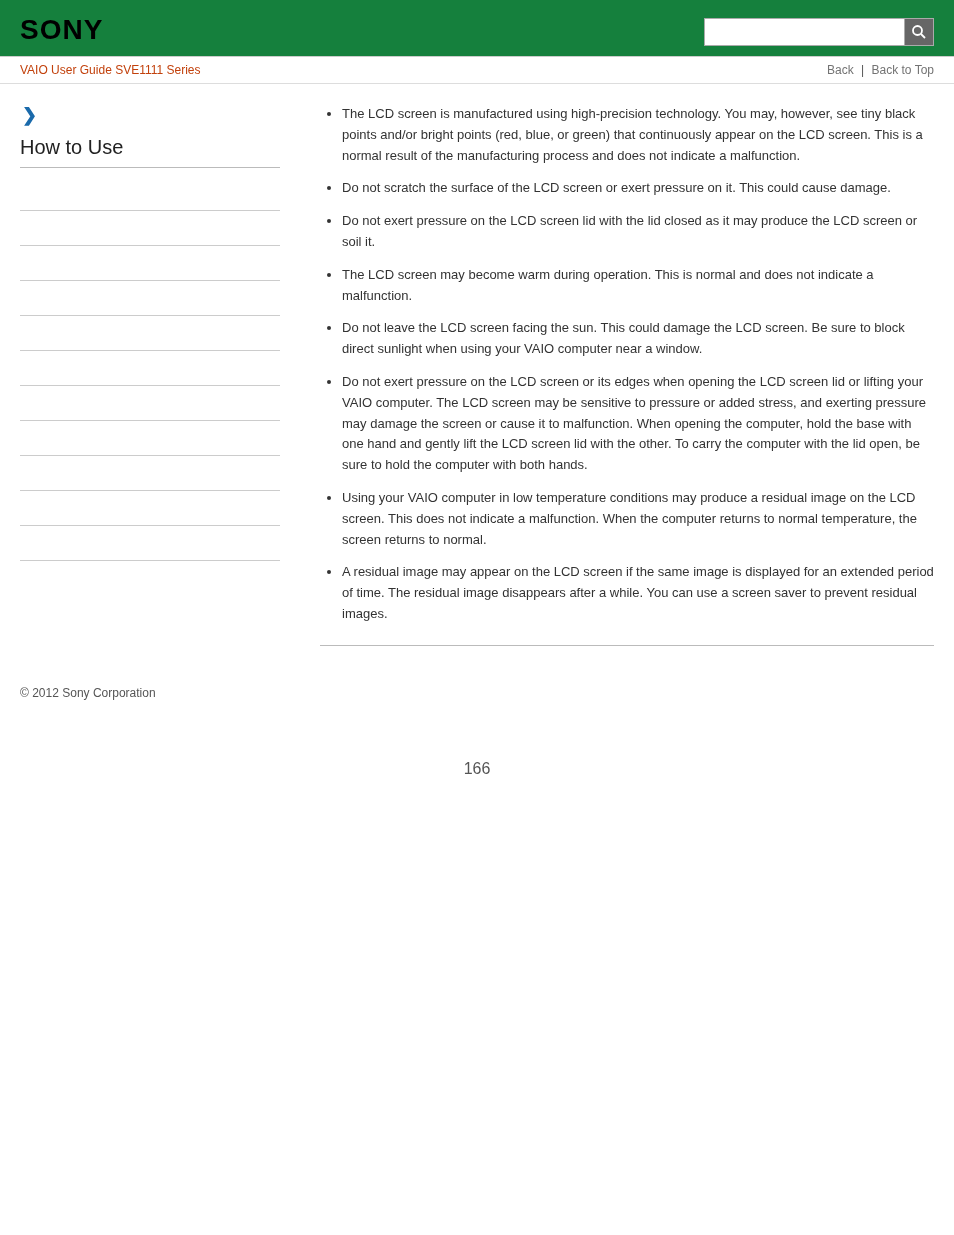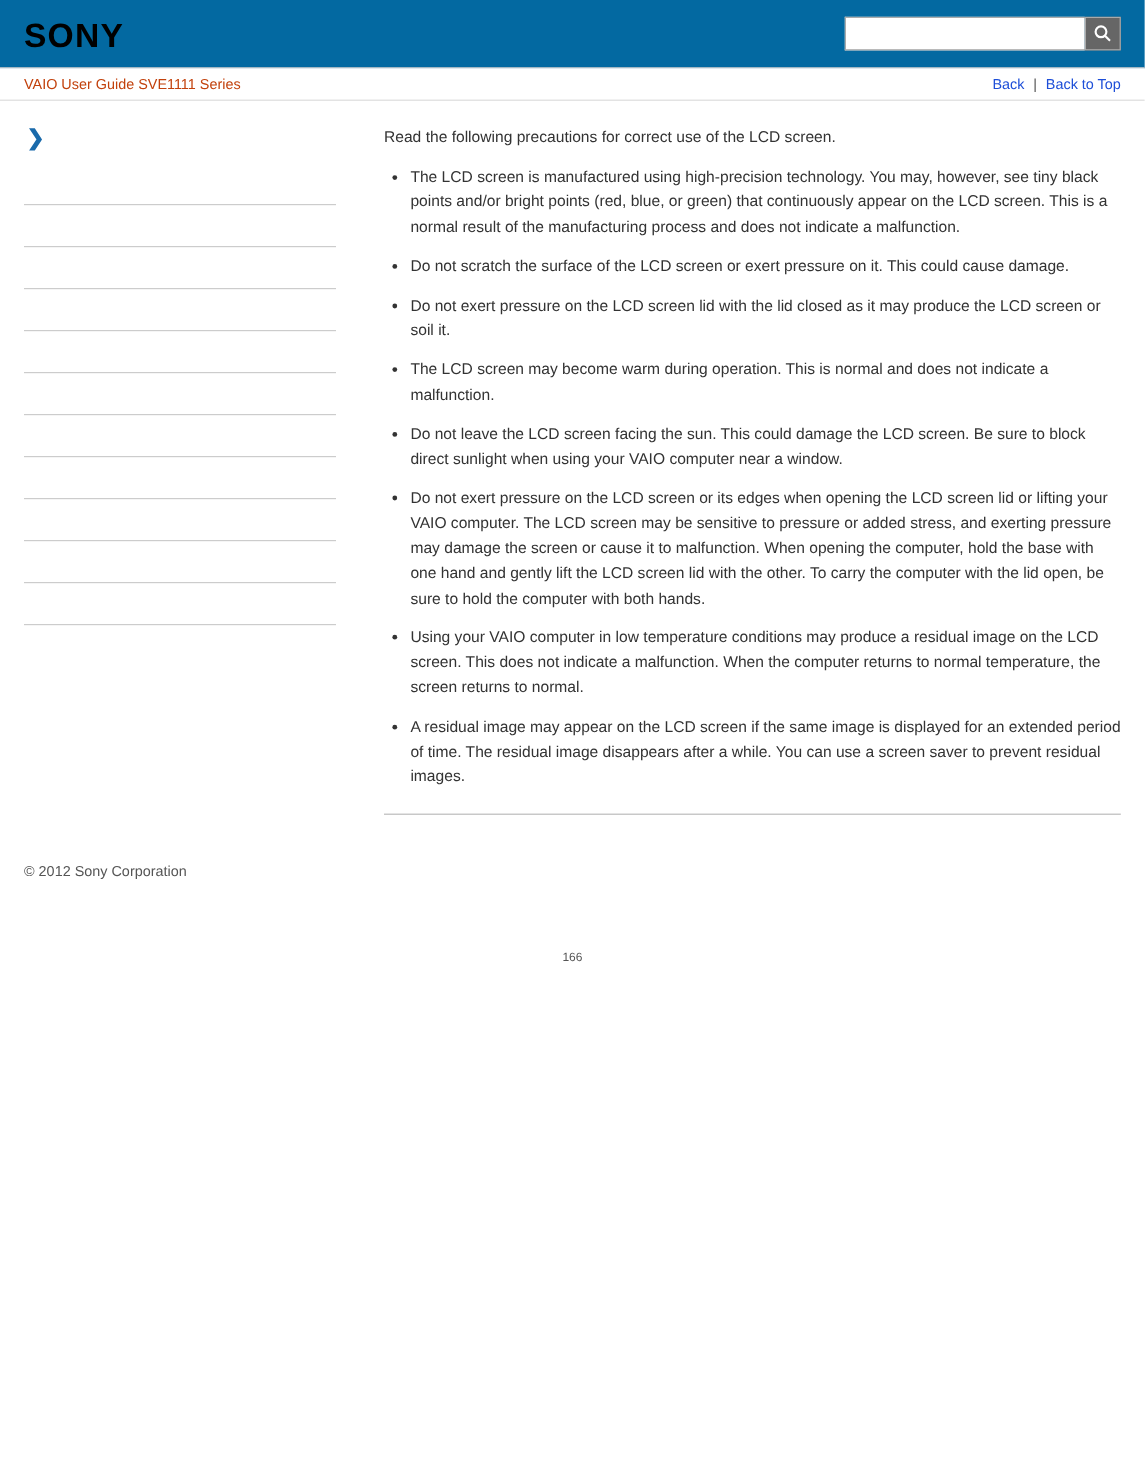--- a/index.html
+++ b/index.html
@@ -13,25 +13,25 @@
       font-size: 13px;
       color: #333;
       background: #fff;
       width: 954px;
       min-height: 1235px;
     }
 
     
     .header {
       display: flex;
-      align-items: flex-start;
+      align-items: flex-end;
       justify-content: space-between;
       padding: 14px 20px 10px 20px;
       border-bottom: 1px solid #ccc;
-      background: #0369a1;
+      background: #15803d;
     }
 
     .sony-logo {
       font-size: 28px;
       font-weight: 900;
       letter-spacing: 1px;
       color: #000;
       font-family: Arial Black, Arial, sans-serif;
     }
 
@@ -78,21 +78,21 @@
     .nav-left {
       font-size: 12px;
       color: #c2410c;
     }
 
     .nav-right {
       font-size: 12px;
     }
 
     .nav-right a, .nav-link {
-      color: #1d4ed8;
+      color: #737373;
       text-decoration: none;
       cursor: pointer;
     }
 
     .nav-separator {
       color: #555;
       margin: 0 4px;
     }
 
     
@@ -176,21 +176,21 @@
 
     
     .footer {
       padding: 20px 20px;
       font-size: 12px;
       color: #555;
     }
 
     .page-number {
       text-align: center;
-      font-size: 10px;
+      font-size: 16px;
       color: #555;
       margin-top: 40px;
       padding-bottom: 20px;
     }
   </style>
 </head>
 <body>
 
 <header class="header">
   <div class="sony-logo">SONY</div>
@@ -211,37 +211,37 @@
     <a class="nav-link">Back</a>
     <span class="nav-separator">|</span>
     <a class="nav-link">Back to Top</a>
   </div>
 </nav>
 
 <div class="main-content">
 
   <aside class="sidebar">
     <div class="sidebar-chevron">❯</div>
+    <h2 class="sidebar-title">How to Use</h2>
     <ul class="sidebar-items">
       <li class="sidebar-item">&nbsp;</li>
       <li class="sidebar-item">&nbsp;</li>
       <li class="sidebar-item">&nbsp;</li>
       <li class="sidebar-item">&nbsp;</li>
       <li class="sidebar-item">&nbsp;</li>
       <li class="sidebar-item">&nbsp;</li>
       <li class="sidebar-item">&nbsp;</li>
       <li class="sidebar-item">&nbsp;</li>
       <li class="sidebar-item">&nbsp;</li>
       <li class="sidebar-item">&nbsp;</li>
       <li class="sidebar-item">&nbsp;</li>
     </ul>
   </aside>
 
   <article class="content">
-    <p class="content-intro">Read the following precautions for correct use of the LCD screen.</p>
     <ul class="content-list">
       <li>The LCD screen is manufactured using high-precision technology. You may, however, see tiny black points and/or bright points (red, blue, or green) that continuously appear on the LCD screen. This is a normal result of the manufacturing process and does not indicate a malfunction.</li>
       <li>Do not scratch the surface of the LCD screen or exert pressure on it. This could cause damage.</li>
       <li>Do not exert pressure on the LCD screen lid with the lid closed as it may produce the LCD screen or soil it.</li>
       <li>The LCD screen may become warm during operation. This is normal and does not indicate a malfunction.</li>
       <li>Do not leave the LCD screen facing the sun. This could damage the LCD screen. Be sure to block direct sunlight when using your VAIO computer near a window.</li>
       <li>Do not exert pressure on the LCD screen or its edges when opening the LCD screen lid or lifting your VAIO computer. The LCD screen may be sensitive to pressure or added stress, and exerting pressure may damage the screen or cause it to malfunction. When opening the computer, hold the base with one hand and gently lift the LCD screen lid with the other. To carry the computer with the lid open, be sure to hold the computer with both hands.</li>
       <li>Using your VAIO computer in low temperature conditions may produce a residual image on the LCD screen. This does not indicate a malfunction. When the computer returns to normal temperature, the screen returns to normal.</li>
       <li>A residual image may appear on the LCD screen if the same image is displayed for an extended period of time. The residual image disappears after a while. You can use a screen saver to prevent residual images.</li>
     </ul>

